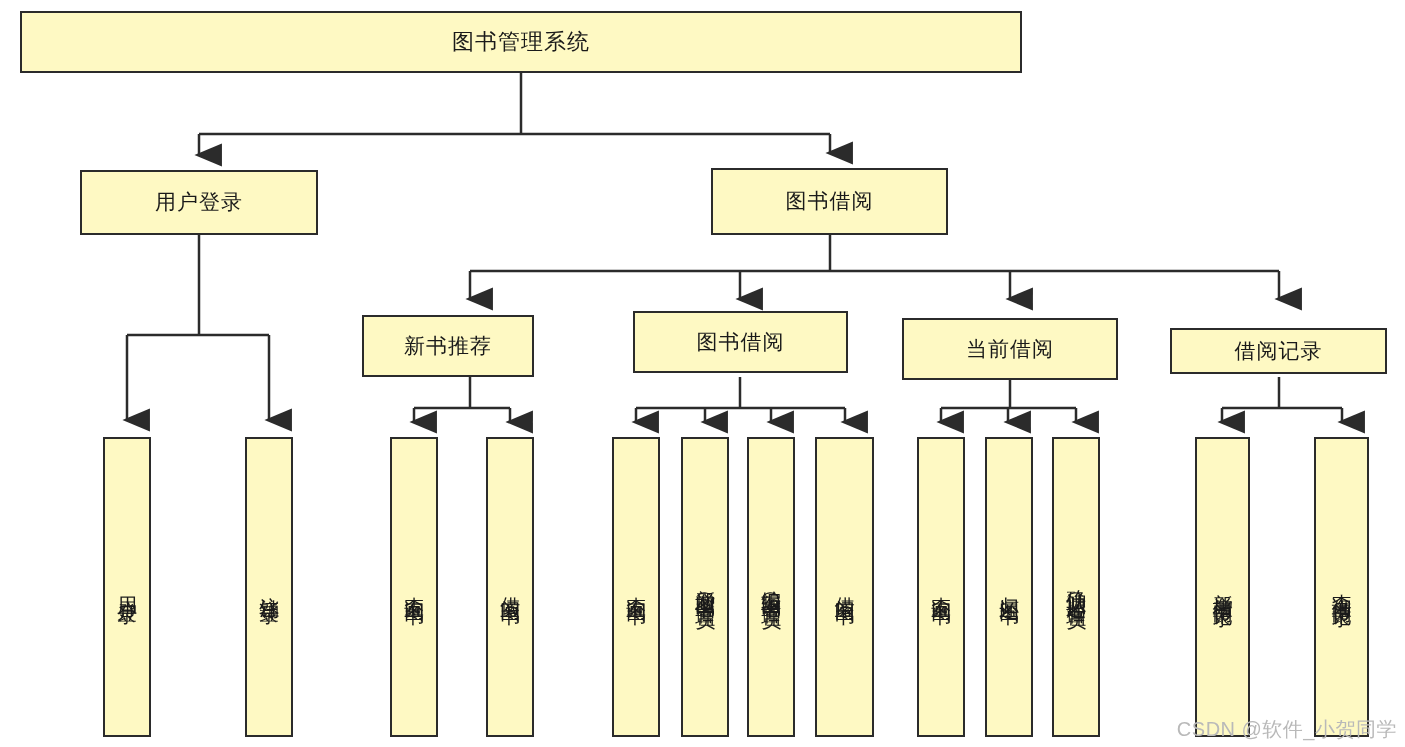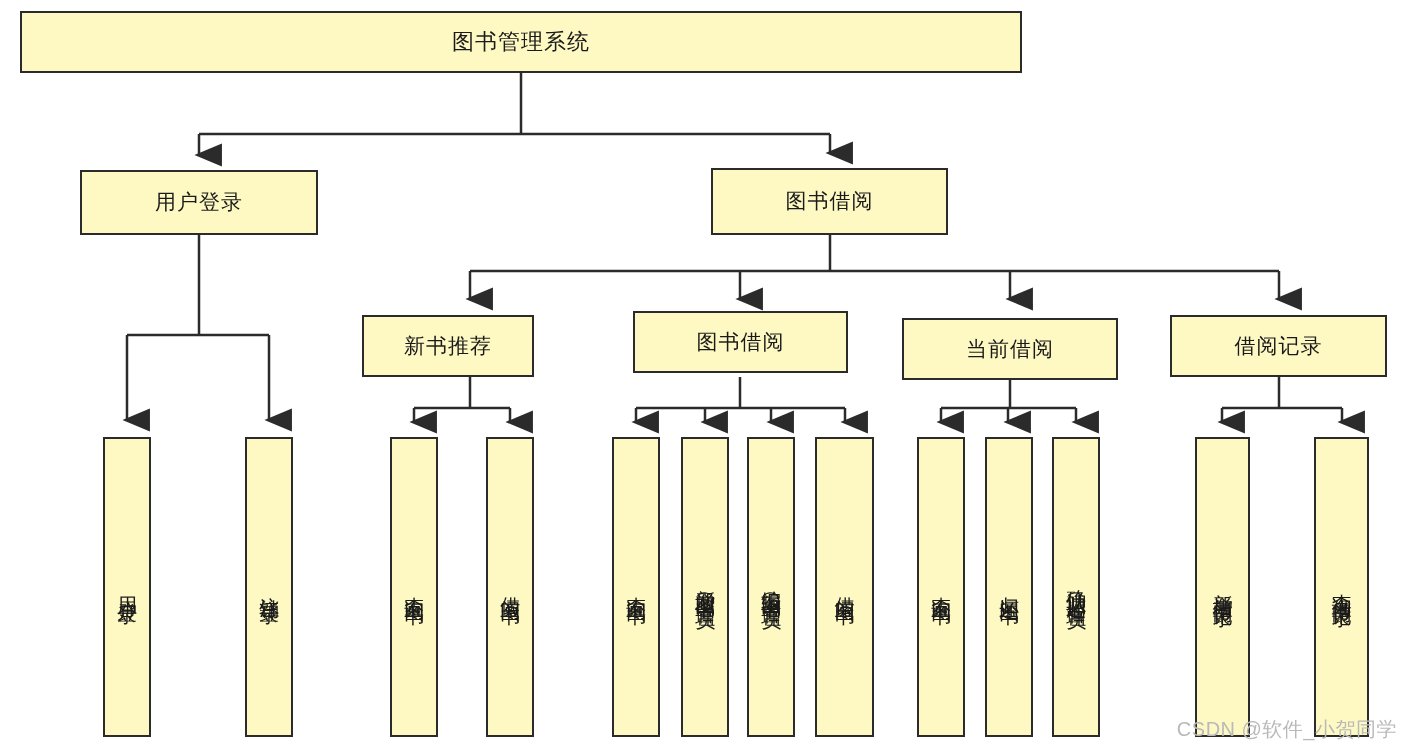--- a/index.html
+++ b/index.html
@@ -136,21 +136,21 @@
 
   <div class="node h" style="left:362px; top:315px; width:172px; height:62px;">
     <span>新书推荐</span>
   </div>
   <div class="node h" style="left:633px; top:311px; width:215px; height:62px;">
     <span>图书借阅</span>
   </div>
   <div class="node h" style="left:902px; top:318px; width:216px; height:62px;">
     <span>当前借阅</span>
   </div>
-  <div class="node h" style="left:1170px; top:315px; width:217px; height:62px;font-family:Liberation Serif, serif;">
+  <div class="node h" style="left:1170px; top:328px; width:217px; height:46px;font-family:Liberation Serif, serif;">
     <span>借阅记录</span>
   </div>
 
   <div class="node v" style="left:103px; top:437px; width:48px; height:300px;">
     <span>用户登录</span>
   </div>
   <div class="node v" style="left:245px; top:437px; width:48px; height:300px;">
     <span>注销登录</span>
   </div>
 

